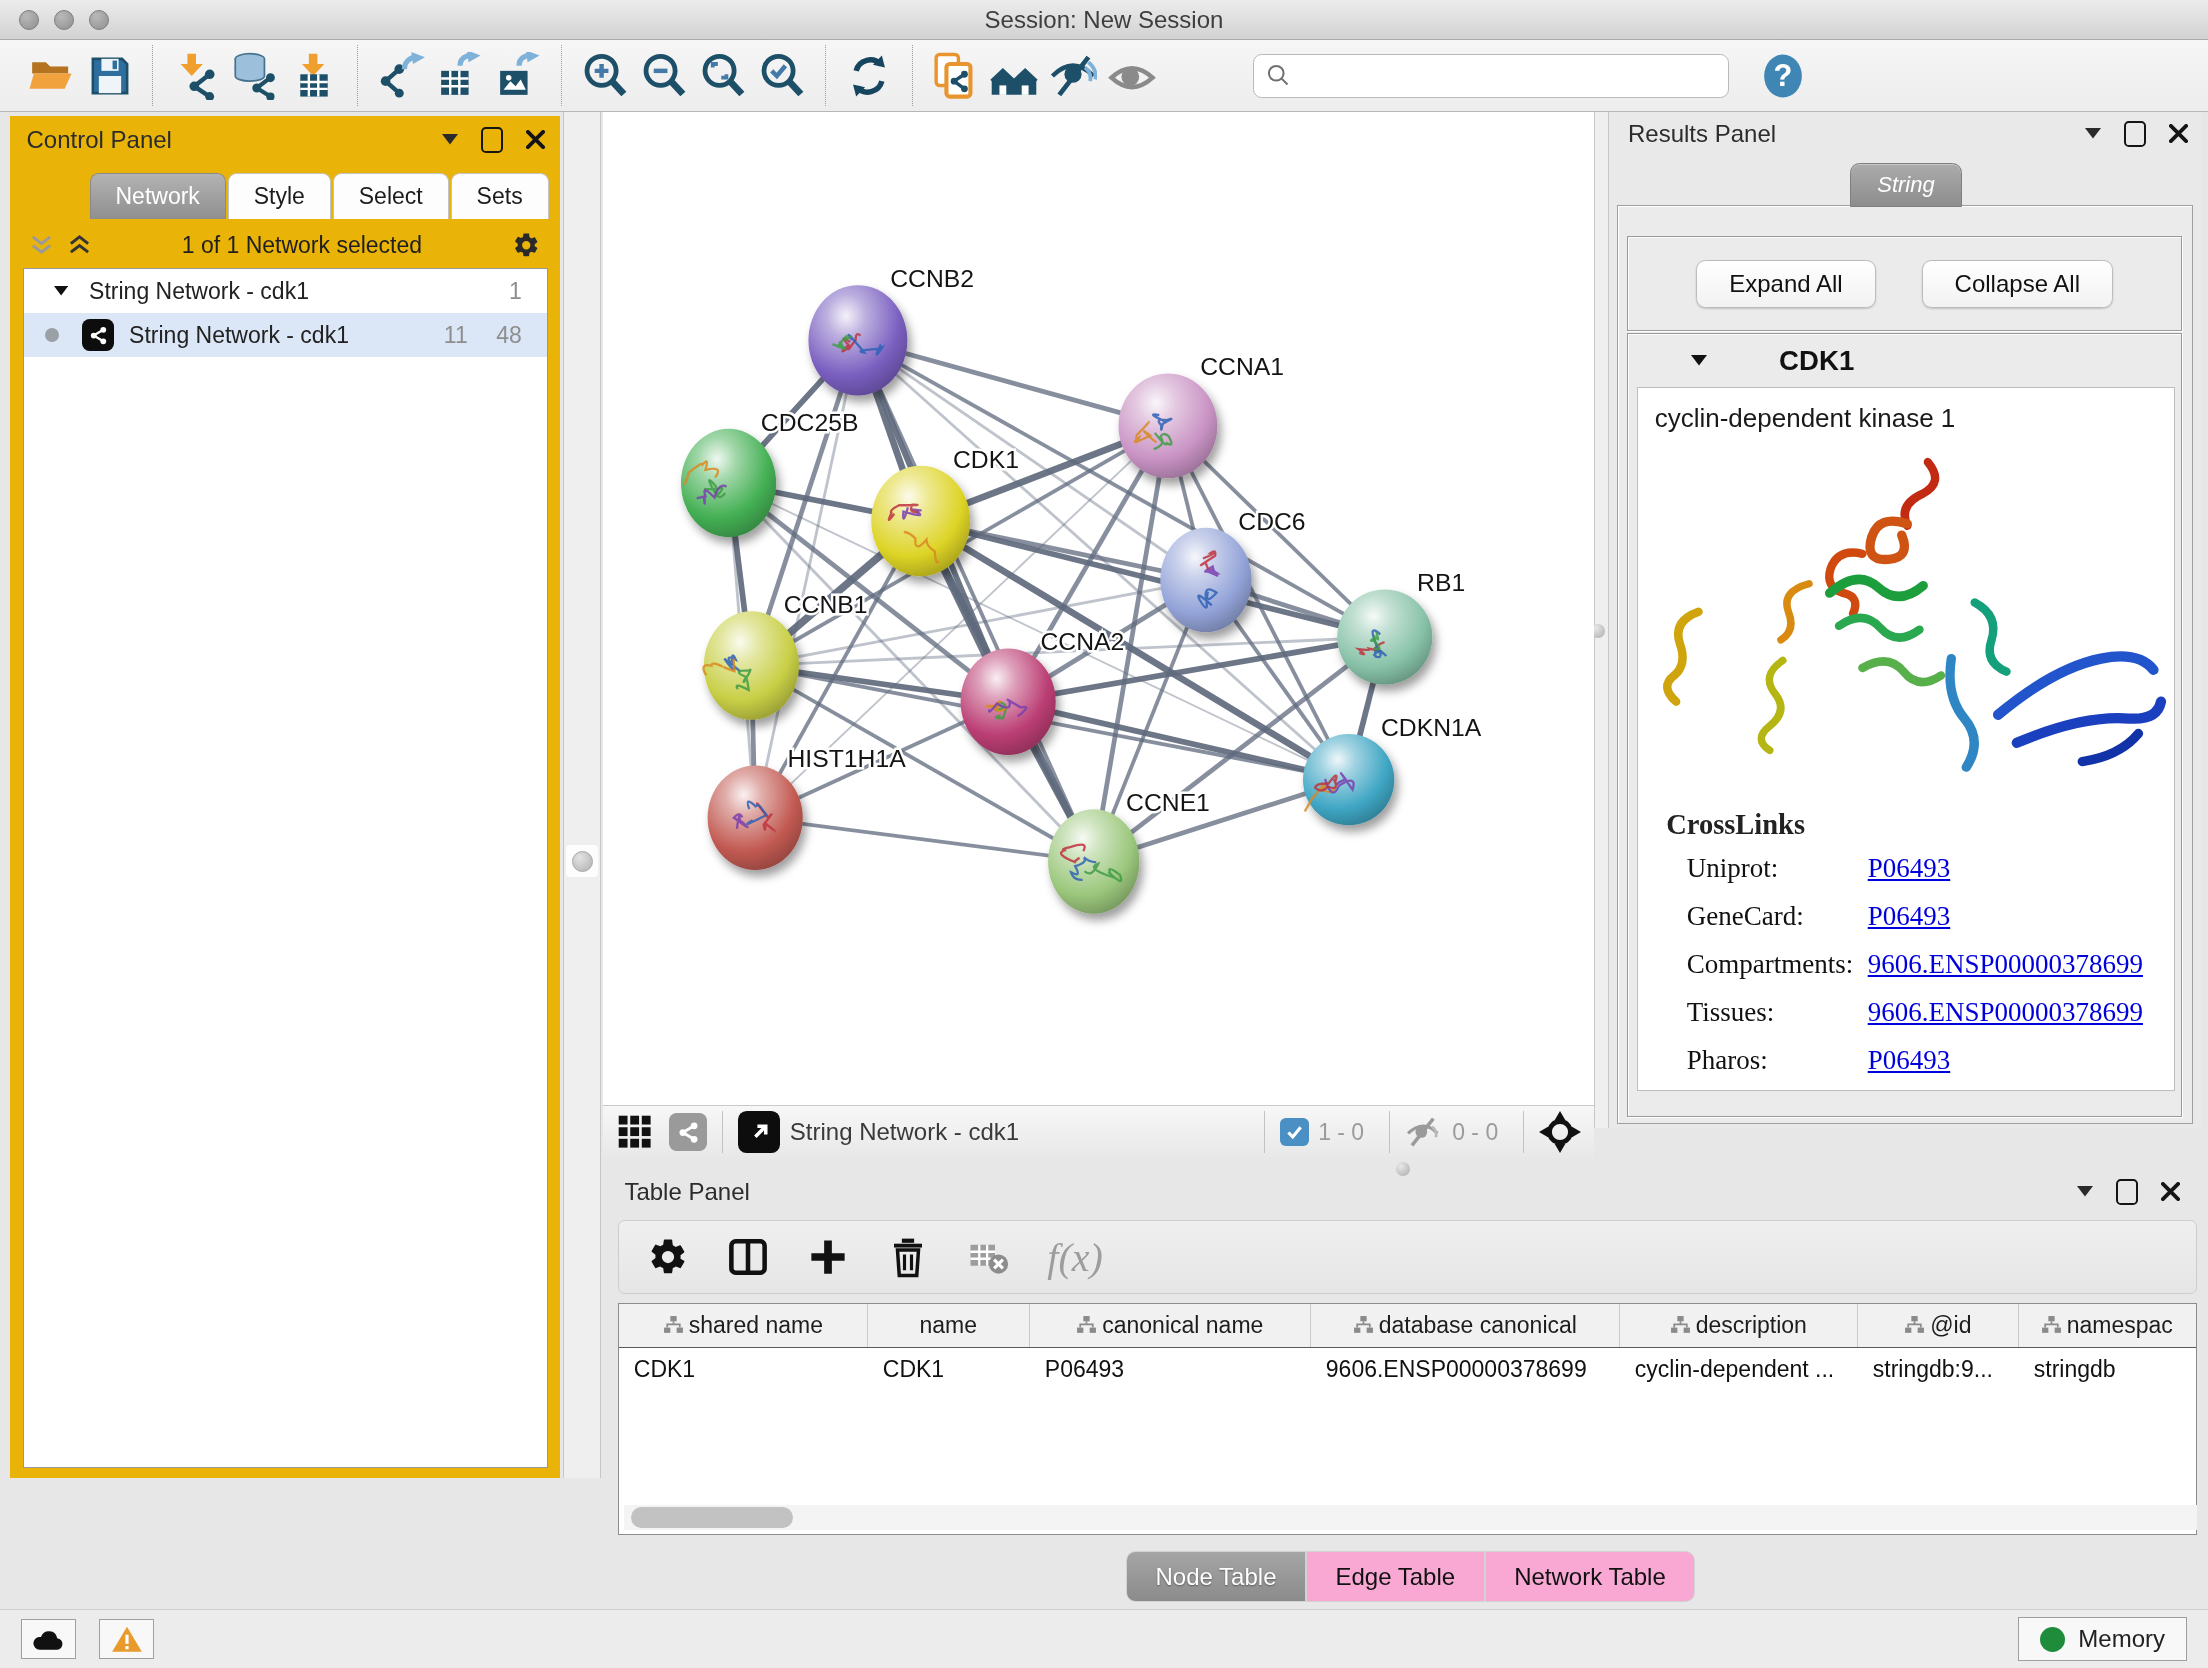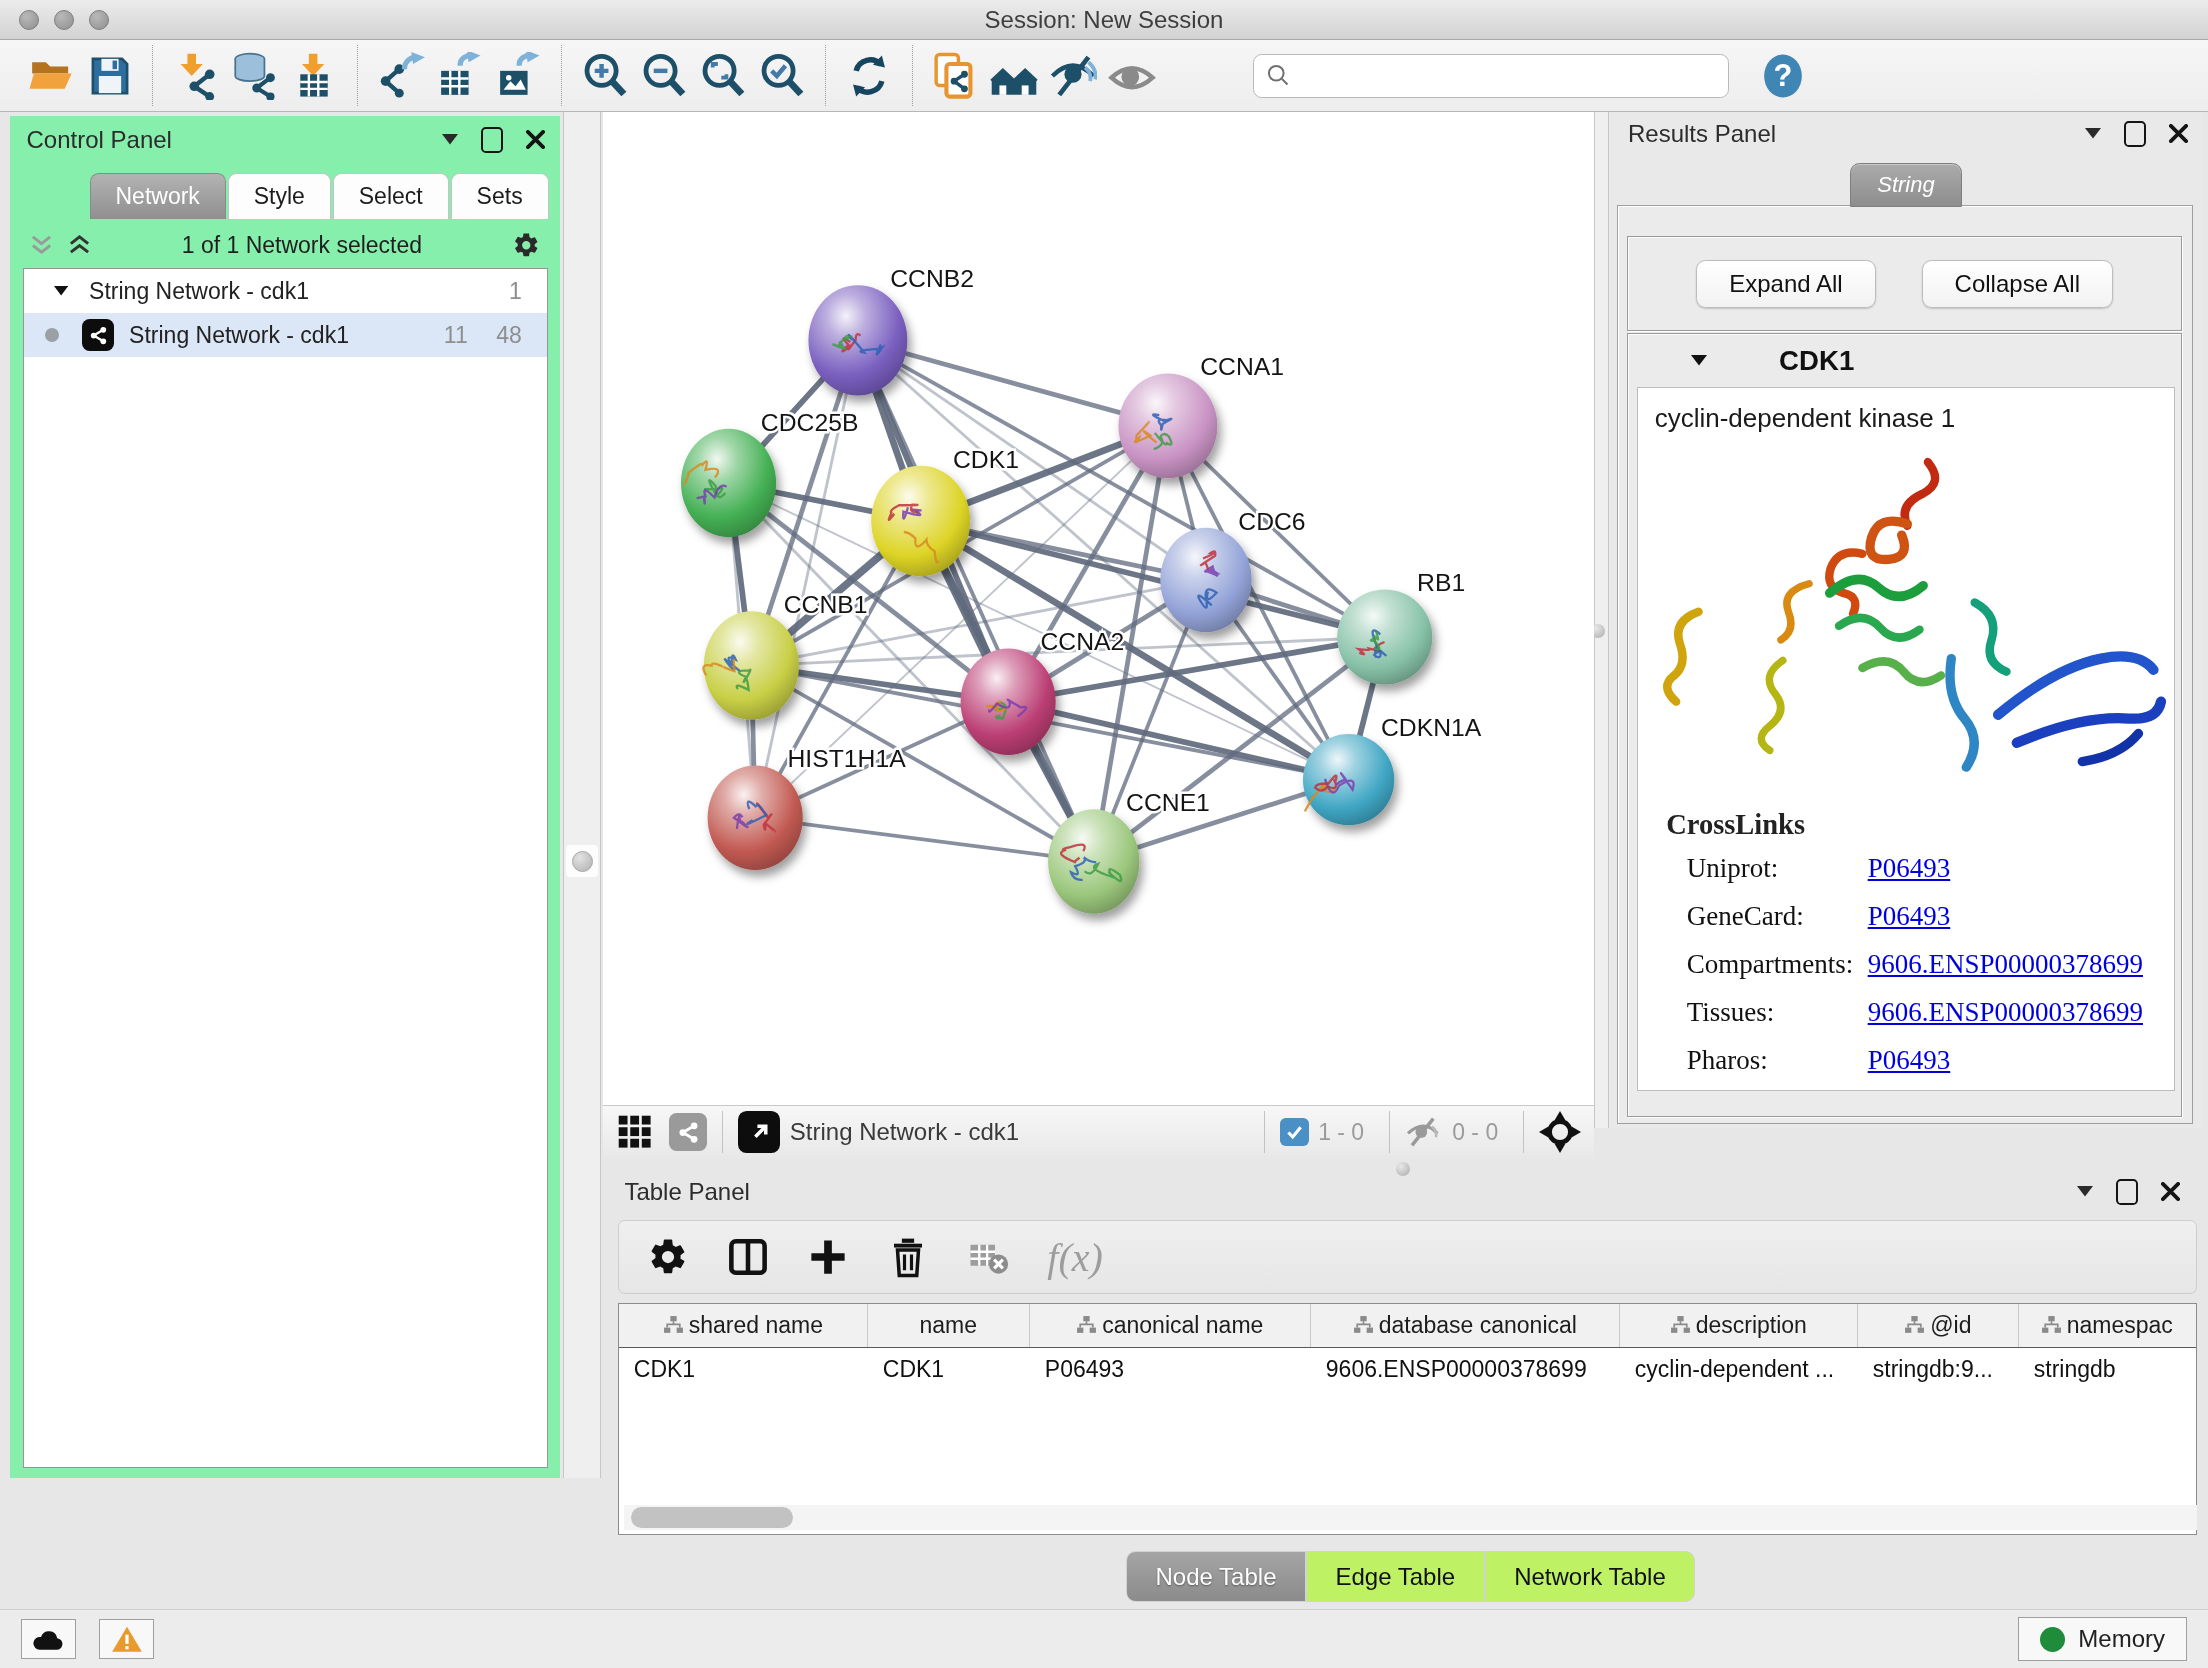--- a/index.html
+++ b/index.html
@@ -25,21 +25,21 @@
   .searchbox { width:476px; height:44px; background:#fff; border:1px solid #b9b9b9;
     border-radius:8.6px; display:flex; align-items:center; padding:0 11.4px; margin-left:91px; }
   .searchbox input { border:none; outline:none; font-size:23px; width:418px; background:transparent; }
 
   
   .phead { display:flex; align-items:center; font-size:24px; color:#2c2c2c; }
   .picons { margin-left:auto; display:flex; align-items:center; gap:23px; }
   .float-ico { width:22px; height:26px; border:2.9px solid #141414; border-radius:4.8px; }
 
   
-  .control { position:absolute; left:9.5px; top:116px; width:550px; height:1362px; background:#86efac; }
+  .control { position:absolute; left:9.5px; top:116px; width:550px; height:1362px; background:#eab308; }
   .cp-head { padding:9.5px 15px 3.8px 17px; }
   .tabs { display:flex; margin-left:80px; margin-top:16px; }
   .tab { height:46px; padding:0 25px; display:flex; align-items:center; font-size:23px;
     background:#fdfdfd; border:1px solid #c3c3c3; border-bottom:none;
     border-radius:8.6px 8.6px 0 0; margin-right:1.9px; color:#1c1c1c; }
   .tab.sel { background:linear-gradient(#b3b3b3,#8f8f8f); color:#fff; border-color:#8a8a8a; }
   .cp-sub { display:flex; align-items:center; height:44px; padding:0 19px; margin-top:3.8px; }
   .cp-sub .title { flex:1; text-align:center; font-size:23px; color:#1f1f1f; }
   .treebox { position:absolute; left:13.3px; top:152px; width:525px; height:1200px;
     background:#fff; border:1.9px solid #979797; }
@@ -109,21 +109,21 @@
     background:#fff; border:1.9px solid #8c8c8c; }
   .dhead { display:flex; height:44px; background:#f1f1f1; border-bottom:1.9px solid #5a5a5a; }
   .dh { display:flex; align-items:center; justify-content:center; gap:5px; font-size:23px;
     color:#1d1d1d; border-right:1px solid #c9c9c9; overflow:hidden; white-space:nowrap; }
   .drow { display:flex; height:42px; }
   .dc { font-size:23px; display:flex; align-items:center; padding-left:15px;
     overflow:hidden; white-space:nowrap; color:#111; }
   .hscroll { position:absolute; left:4.8px; bottom:3.8px; width:1573px; height:25px; background:#f4f4f4; }
   .hthumb { position:absolute; left:7.6px; top:1.9px; width:162px; height:21px; background:#c2c2c2; border-radius:10.5px; }
   .bt-tabs { position:absolute; left:513px; top:379px; display:flex; }
-  .bt-tab { height:51px; padding:0 28.5px; background:#bef264; font-size:24px; color:#111;
+  .bt-tab { height:51px; padding:0 28.5px; background:#f9a8d4; font-size:24px; color:#111;
     display:flex; align-items:center; border:1px solid #d2d2d2; }
   .bt-tab.first { border-radius:9.5px 0 0 9.5px; }
   .bt-tab.last  { border-radius:0 9.5px 9.5px 0; }
   .bt-tab.sel { background:linear-gradient(#a5a5a5,#8b8b8b); color:#fff; text-shadow:0 1px 1.9px rgba(0,0,0,.4); }
 
   
   .statusbar { position:absolute; left:0; top:1609px; width:2208px; height:59px;
     background:#ececec; border-top:1px solid #cfcfcf; display:flex; align-items:center; }
   .sb-btn { width:55px; height:40px; background:#f8f8f8; border:1.9px solid #9f9f9f;
     display:flex; align-items:center; justify-content:center; margin-left:21px; }

